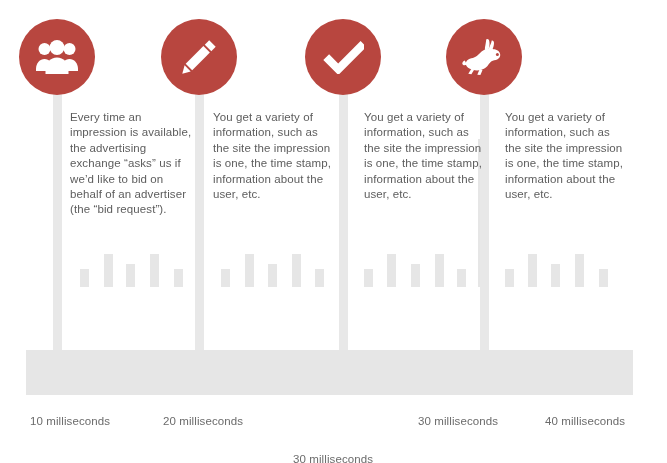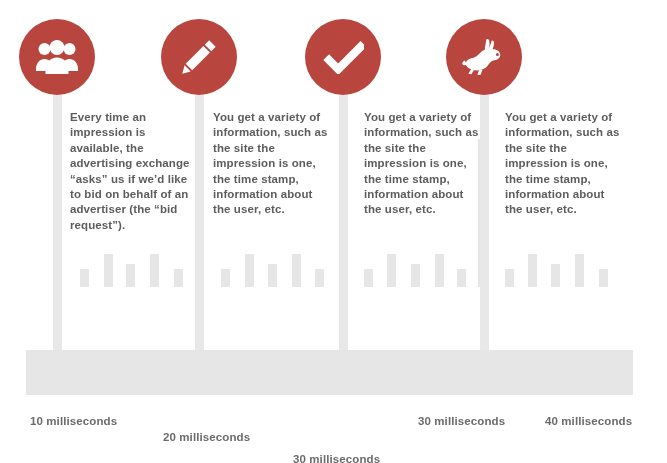--- a/index.html
+++ b/index.html
@@ -14,21 +14,20 @@
     overflow: hidden;
     font-family: "Liberation Sans", sans-serif;
     color: #5a5a5a;
   }
   #stage {
     position: absolute;
     left: 0;
     top: 0;
     width: 536px;
     height: 463px;
-    font-weight: bold;
   }
 
   
   .chart-layer {
     position: absolute;
     left: 0;
     top: 0;
     width: 667px;
     height: 400px;
   }
@@ -181,19 +180,19 @@
     </span>
   </div>
 
   <div class="note" style="left:70px;width:122px">Every time an impression is available, the advertising exchange “asks” us if we’d like to bid on behalf of an advertiser (the “bid request”).</div>
   <div class="note" style="left:213px;width:118px">You get a variety of information, such as the site the impression is one, the time stamp, information about the user, etc.</div>
   <div class="note" style="left:364px;width:118px">You get a variety of information, such as the site the impression is one, the time stamp, information about the user, etc.</div>
   <div class="note" style="left:505px;width:120px">You get a variety of information, such as the site the impression is one, the time stamp, information about the user, etc.</div>
 
   <div id="axis-host">
       <div class="axis-label" style="left: 30px;">10 milliseconds</div>
-      <div class="axis-label" style="left: 163px; margin-top: 16px;">20 milliseconds</div>
+      <div class="axis-label" style="left: 163px;">20 milliseconds</div>
       <div class="axis-label" style="left: 293px; margin-top: 38px;">30 milliseconds</div>
       <div class="axis-label" style="left: 418px;">30 milliseconds</div>
       <div class="axis-label" style="left: 545px;">40 milliseconds</div>
     </div>
 
 </div>
 
 </body></html>

